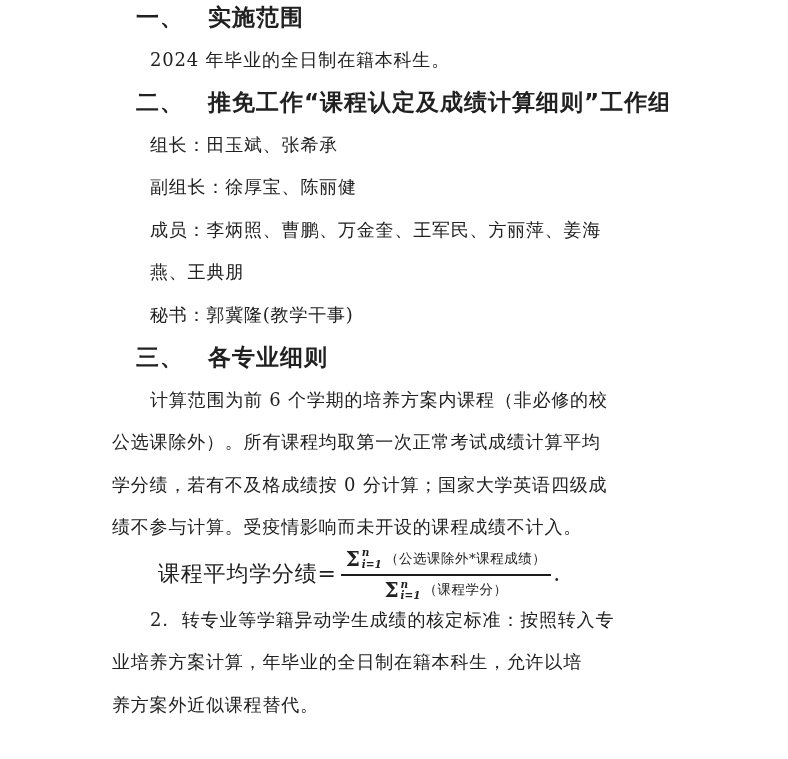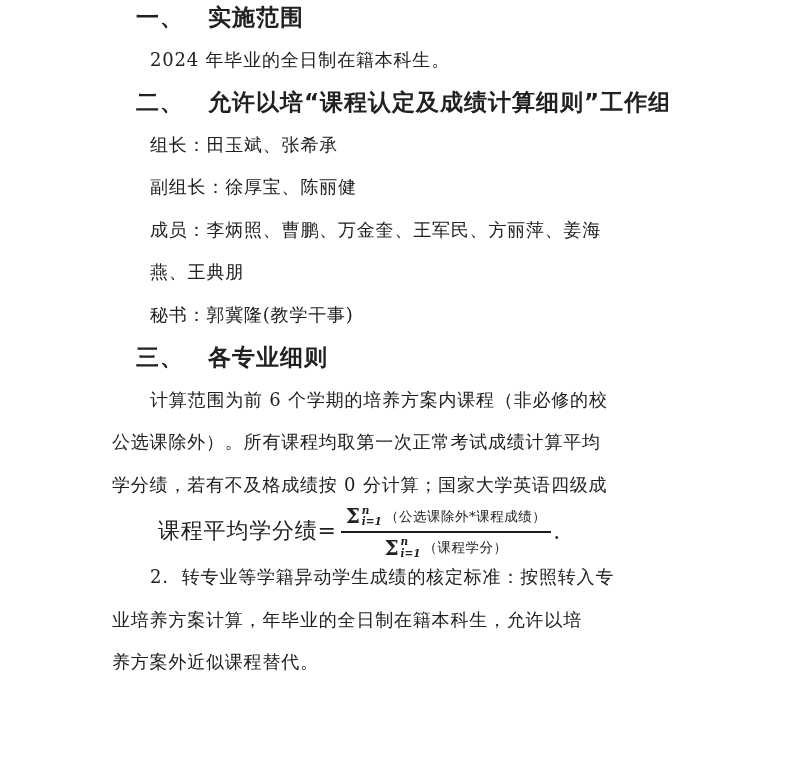--- a/index.html
+++ b/index.html
@@ -71,30 +71,31 @@
   .mtext { font-size: 13.5px; letter-spacing: 0.5px; font-weight: 400; }
   .period { font-size: 22px; margin-left: 2px; }
 </style>
 </head>
 <body>
 
 <div class="page">
 
   <div class="line heading">一、　实施范围</div>
   <div class="line ind-a">2024 年毕业的全日制在籍本科生。</div>
-  <div class="line heading">二、　允许以培“课程认定及成绩计算细则”工作组</div>
+  <div class="line heading">二、　推免工作“课程认定及成绩计算细则”工作组</div>
   <div class="line ind-a">组长：田玉斌、张希承</div>
   <div class="line ind-a">副组长：徐厚宝、陈丽健</div>
   <div class="line ind-a">成员：李炳照、曹鹏、万金奎、王军民、方丽萍、姜海</div>
   <div class="line ind-a">燕、王典朋</div>
   <div class="line ind-a">秘书：郭冀隆(教学干事)</div>
   <div class="line heading">三、　各专业细则</div>
   <div class="line ind-a">计算范围为前 6 个学期的培养方案内课程（非必修的校</div>
   <div class="line">公选课除外）。所有课程均取第一次正常考试成绩计算平均</div>
   <div class="line">学分绩，若有不及格成绩按 0 分计算；国家大学英语四级成</div>
+  <div class="line">绩不参与计算。受疫情影响而未开设的课程成绩不计入。</div>
 
   <div class="formula-line">
     <span>课程平均学分绩=</span>
     <span class="frac">
       <span class="fr-row fr-num">
         <span class="sum">
           <span class="sigma">Σ</span>
           <span class="supsub">
             <span>n</span>
             <span>i=1</span>

